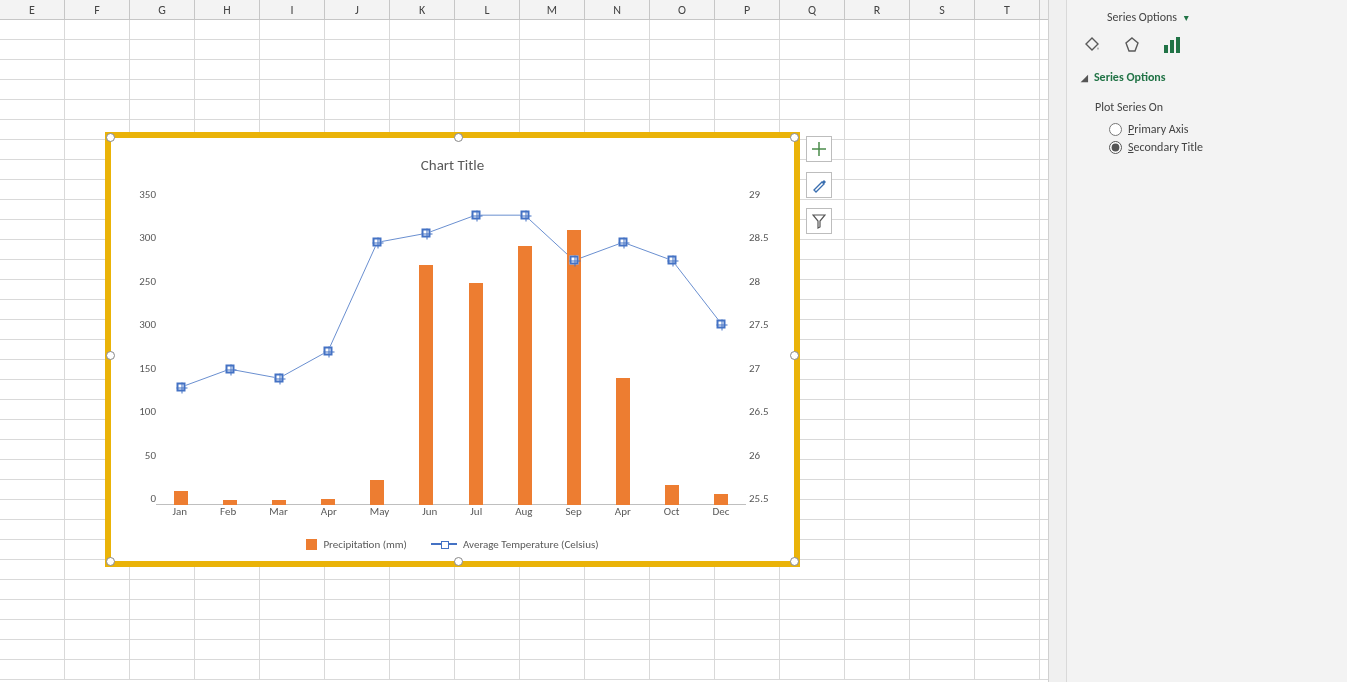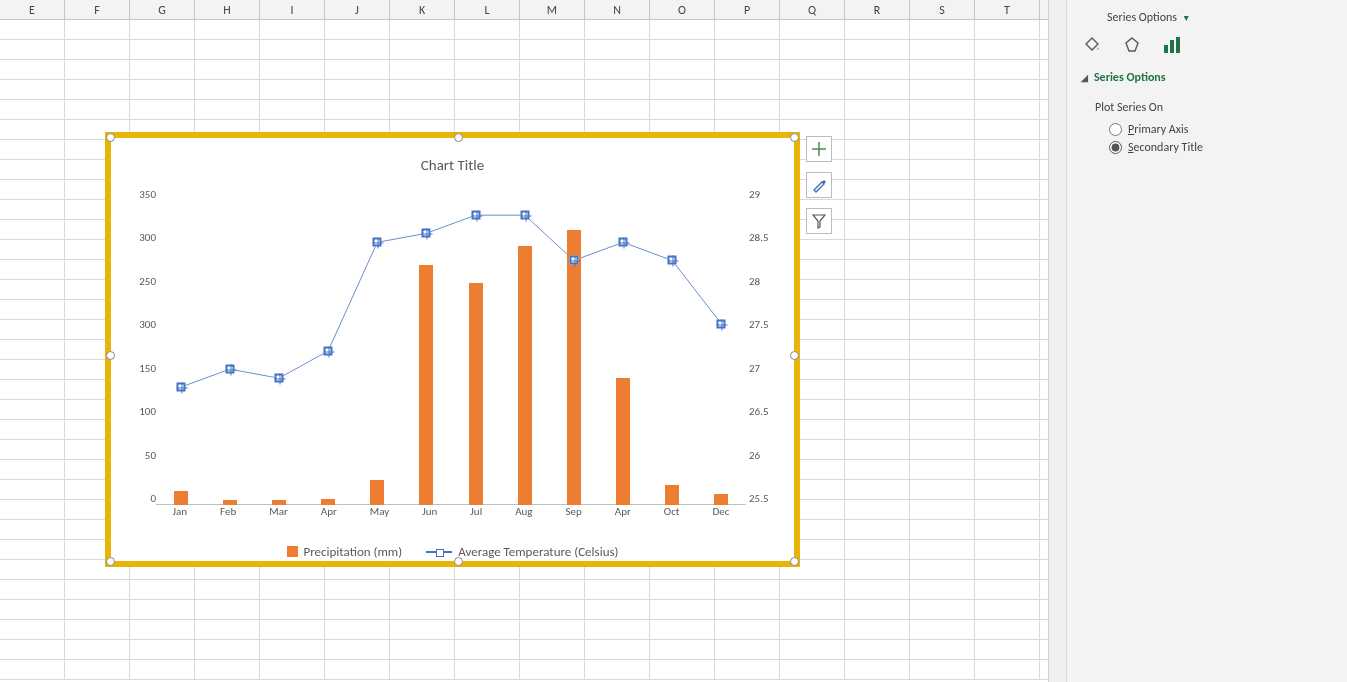--- a/index.html
+++ b/index.html
@@ -115,22 +115,22 @@
   .marker::before, .marker::after {
     content:"";
     position:absolute;
     background:#4472C4;
   }
   .marker::before { left:3px; top:-2px; width:1px; height:11px; }
   .marker::after  { top:3px; left:-2px; height:1px; width:11px; }
   .baseline { position:absolute; left:0; right:0; bottom:0; height:1px; background:#bfbfbf; }
   .legend {
     height:36px;
-    display:flex; justify-content:center; align-items:flex-end; gap:24px;
-    font-size:13px; color:#595959;
+    display:flex; justify-content:center; align-items:center; gap:24px;
+    font-size:11px; color:#595959;
     padding-top:6px;
   }
   .leg-item { display:flex; align-items:center; gap:6px; }
   .leg-bar { width:11px; height:11px; background:#ED7D31; }
   .leg-line { width:26px; height:8px; position:relative; }
   .leg-line::before { content:""; position:absolute; left:0; right:0; top:3px; height:2px; background:#4472C4; }
   .leg-line::after { content:""; position:absolute; left:10px; top:1px; width:6px; height:6px; border:1px solid #4472C4; background:#fff; }
 
   
   .chart-tools { position:absolute; left:806px; top:136px; width:26px; }

